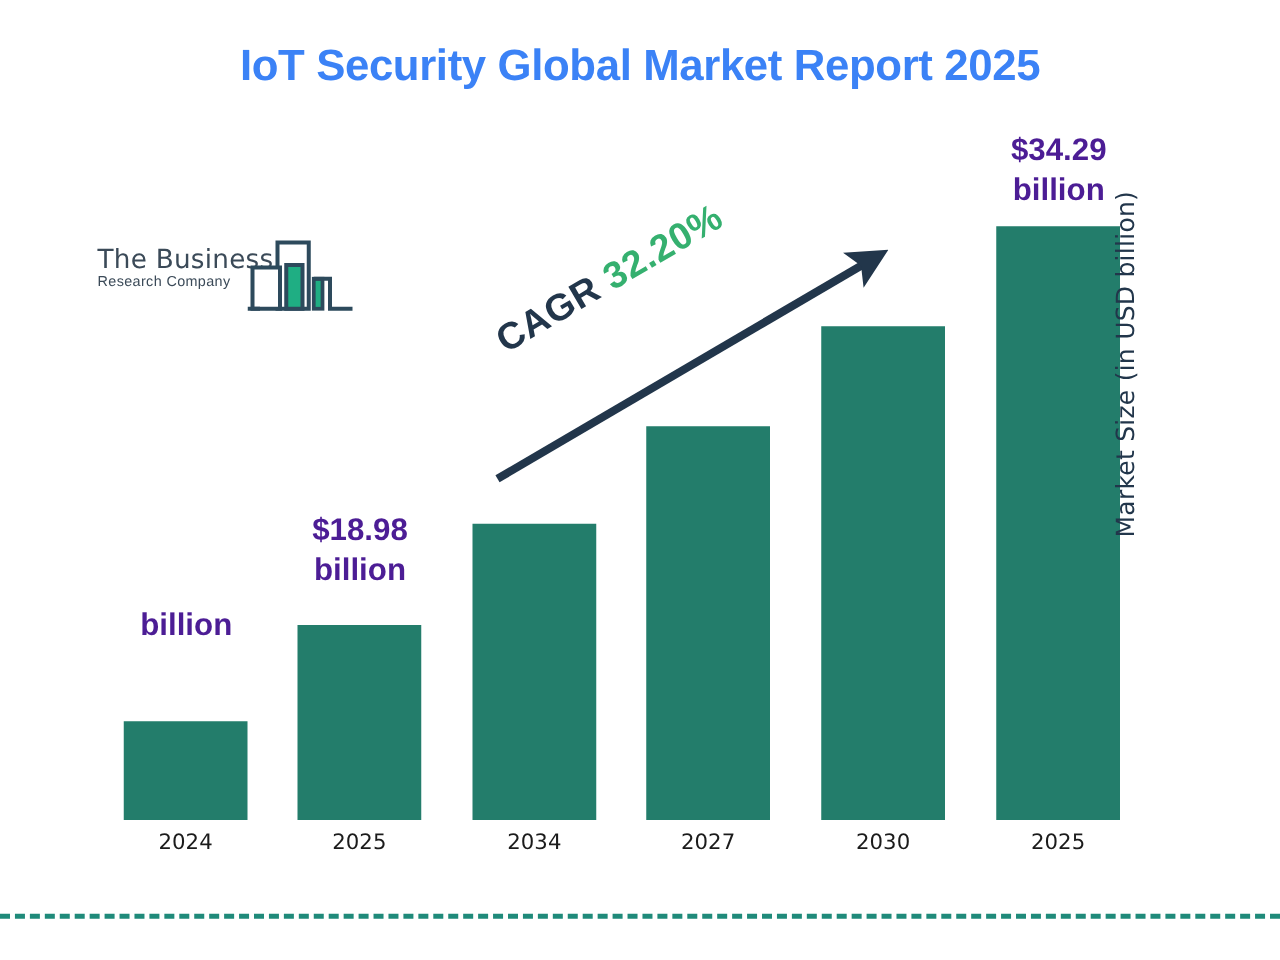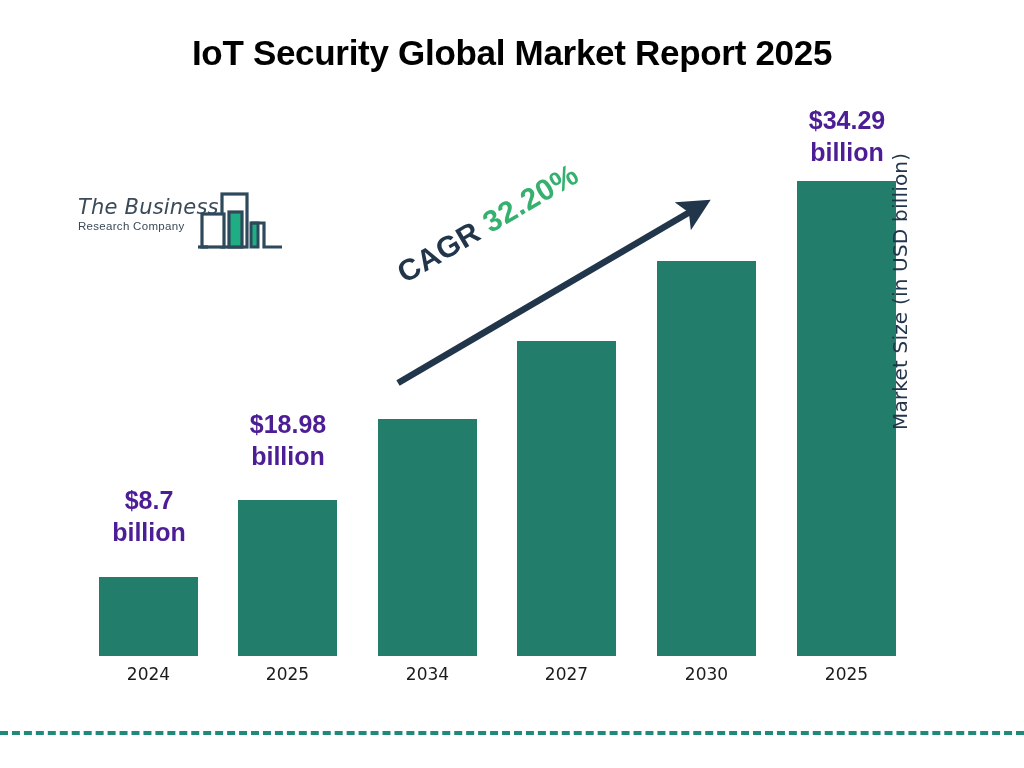--- a/index.html
+++ b/index.html
@@ -23,21 +23,21 @@
 
   
   #chart-title {
     position: absolute;
     left: 0;
     top: 33px;
     width: 1024px;
     text-align: center;
     font-size: 35px;
     font-weight: bold;
-    color: #000000;
+    color: #3b82f6;
     letter-spacing: -0.3px;
     white-space: nowrap;
   }
 
   
   #logo {
     position: absolute;
     left: 78px;
     top: 190px;
     width: 205px;
@@ -49,21 +49,20 @@
     top: 6px;
     width: 140px;
   }
   #logo-line1 {
     font-size: 21px;
     color: #3b4a58;
     font-family: "DejaVu Sans", sans-serif;
     letter-spacing: 0.2px;
     line-height: 23px;
     white-space: nowrap;
-    font-style: italic;
   }
   #logo-line2 {
     font-size: 11.5px;
     color: #3b4a58;
     font-family: Liberation Sans, sans-serif;
     letter-spacing: 0.3px;
     line-height: 14px;
     white-space: nowrap;
   }
   #logo-mark {
@@ -177,21 +176,20 @@
   </div>
 
   <div class="bar" style="left:99px; top:577px; width:99px; height:79px;"></div>
   <div class="bar" style="left:238px; top:500px; width:99px; height:156px;"></div>
   <div class="bar" style="left:378px; top:419px; width:99px; height:237px;"></div>
   <div class="bar" style="left:517px; top:341px; width:99px; height:315px;"></div>
   <div class="bar" style="left:657px; top:261px; width:99px; height:395px;"></div>
   <div class="bar" style="left:797px; top:181px; width:99px; height:475px;"></div>
 
   <div class="value-label" style="left:88px; top:484px; width:122px;">
-    <div>$8.7</div>
     <div>billion</div>
   </div>
 
   <div class="value-label" style="left:226px; top:408px; width:124px;">
     <div>$18.98</div>
     <div>billion</div>
   </div>
 
   <div class="value-label" style="left:785px; top:104px; width:124px;">
     <div>$34.29</div>

